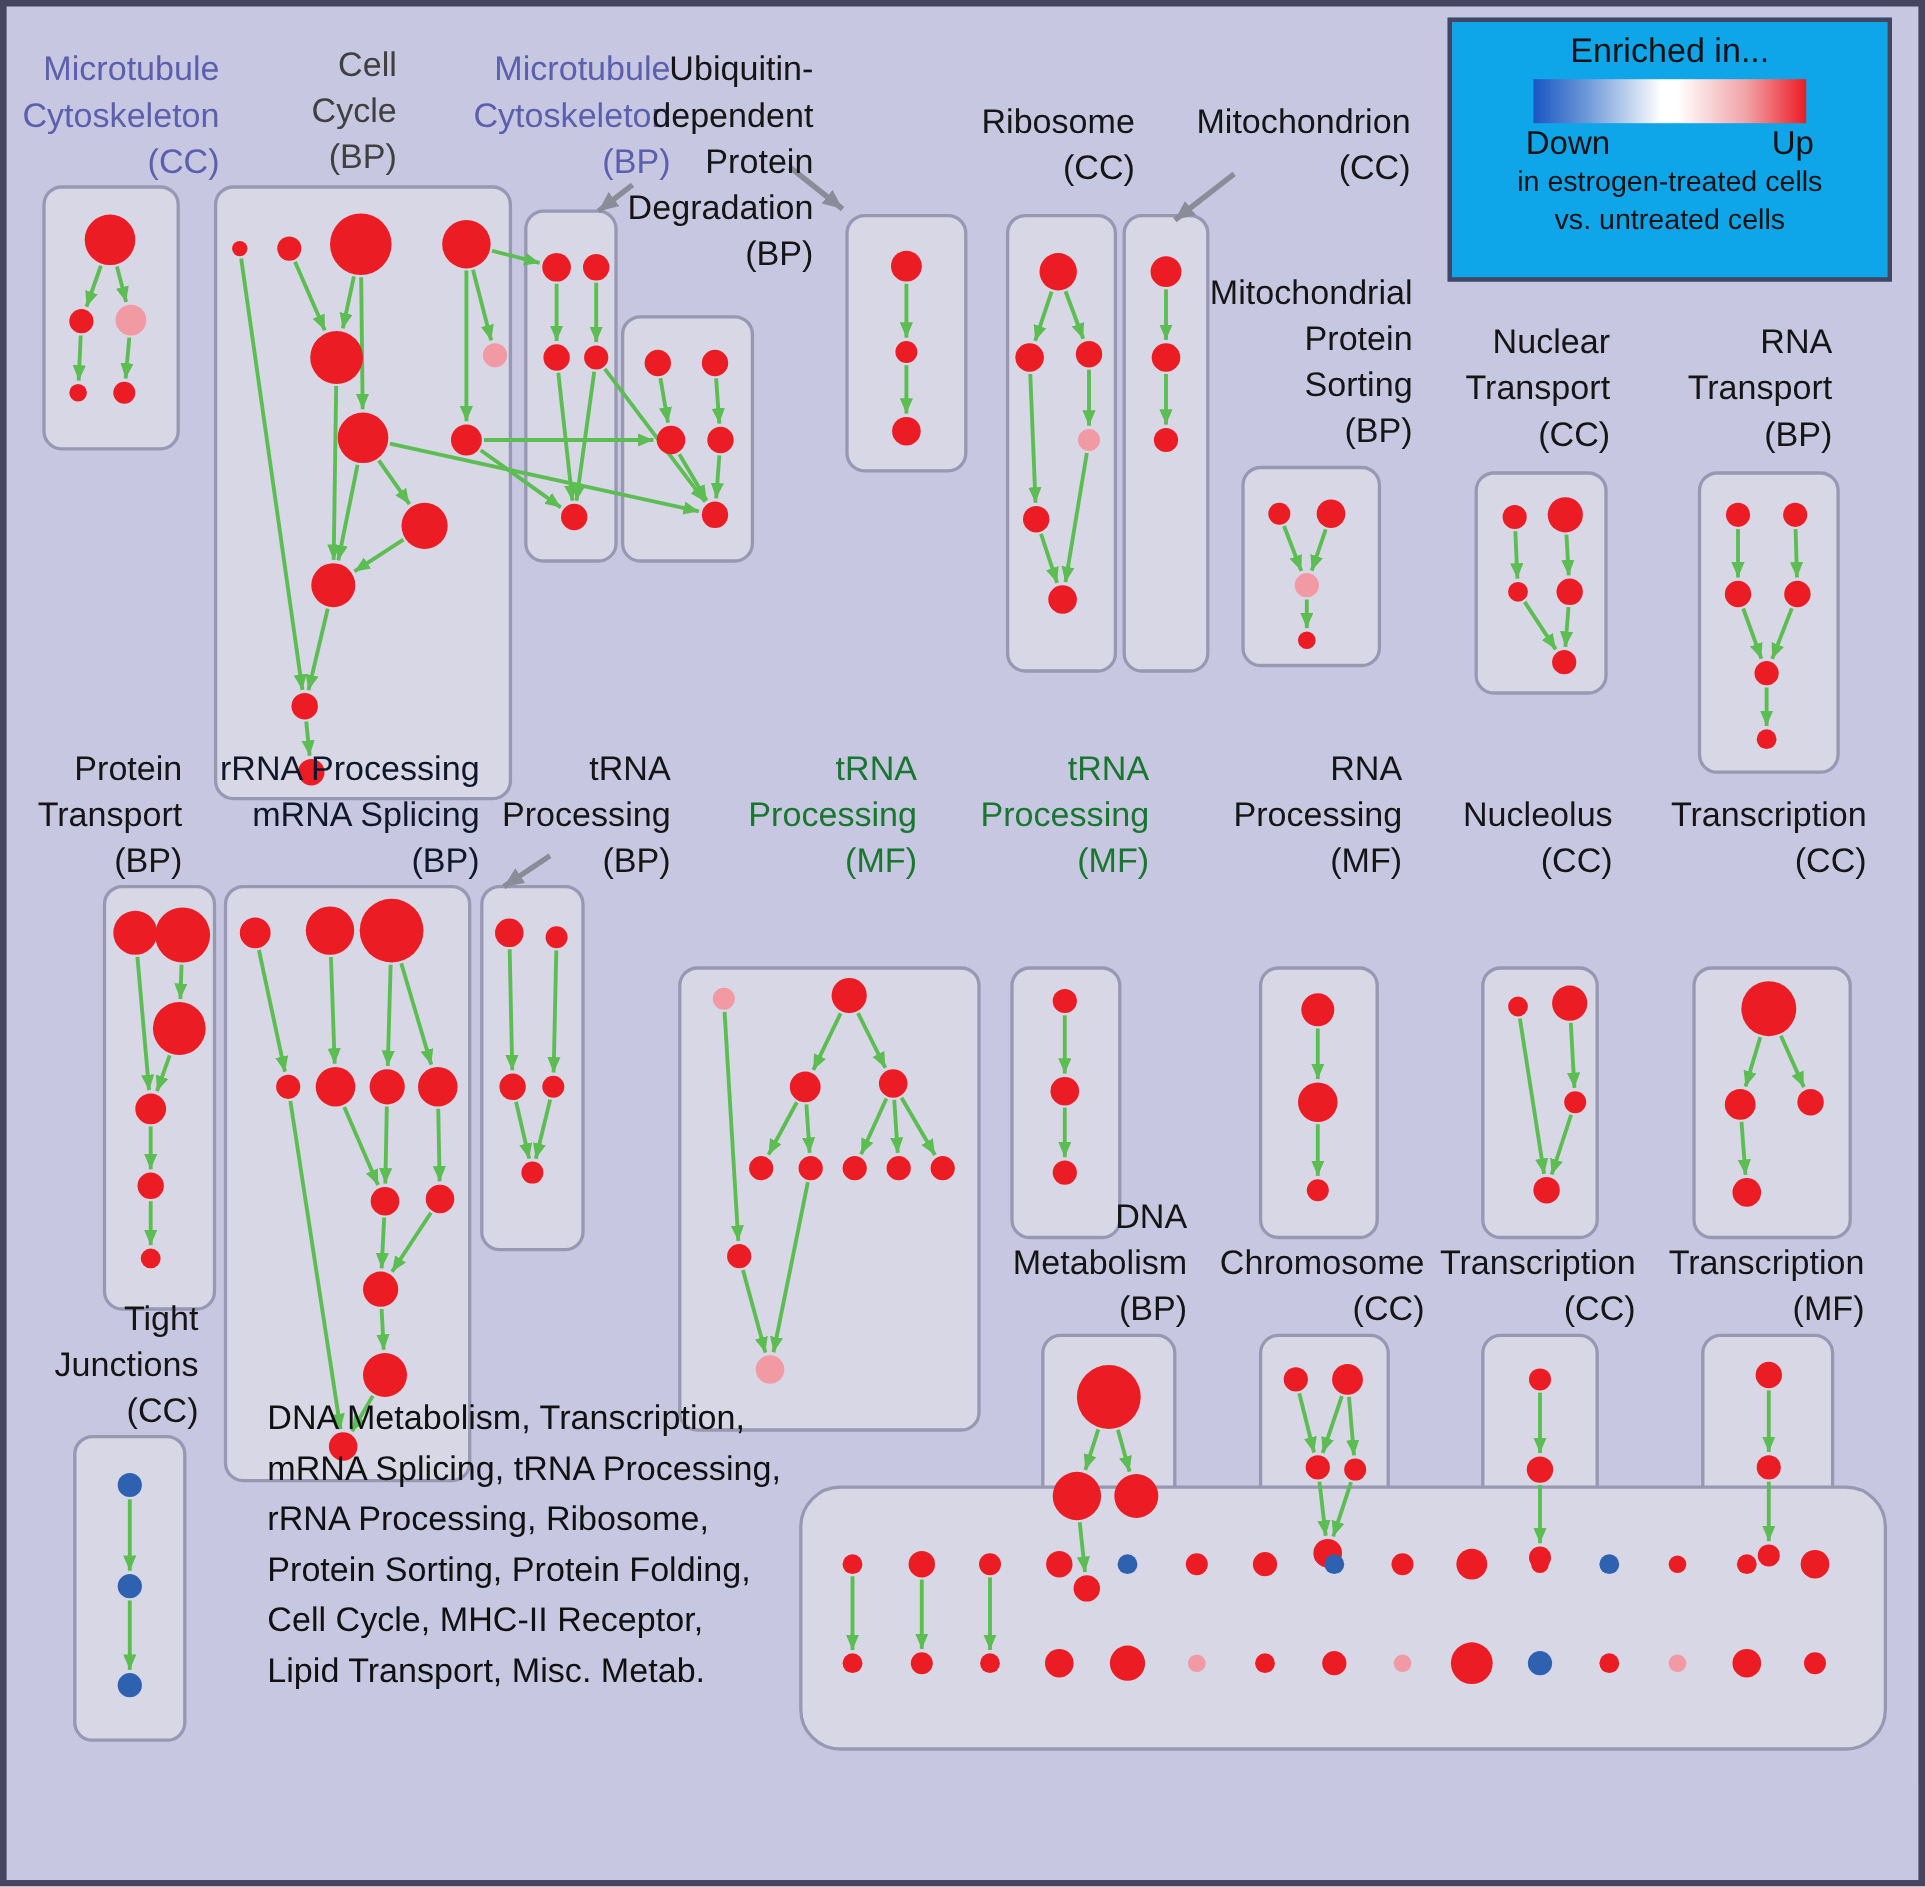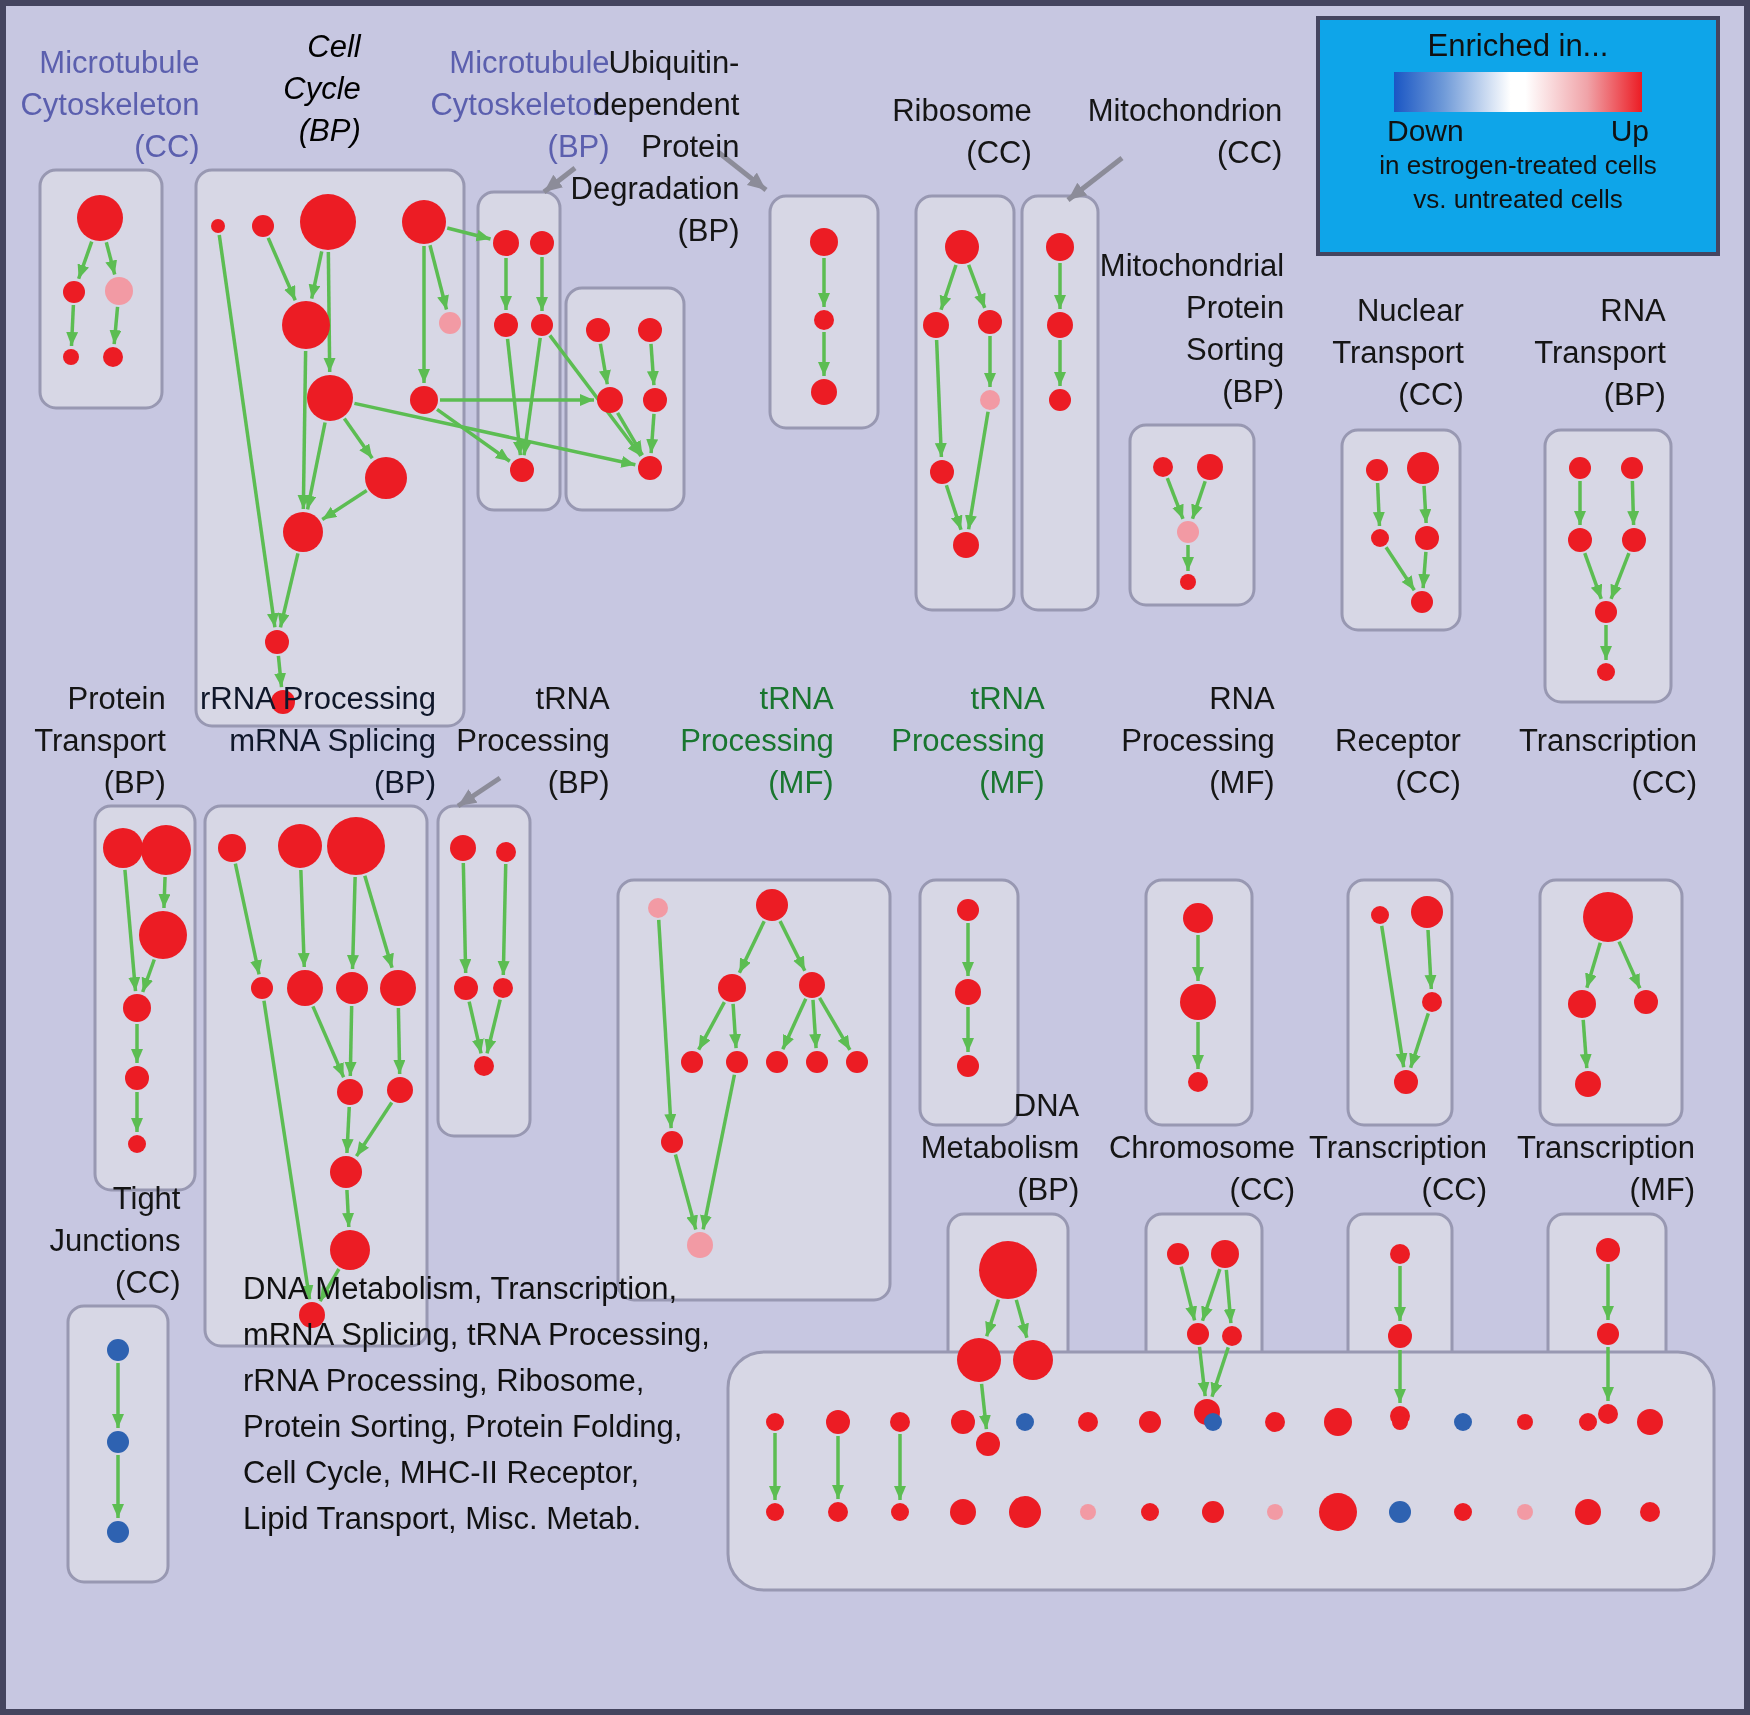--- a/index.html
+++ b/index.html
@@ -332,21 +332,21 @@
       <line x1="1122" y1="158" x2="1068" y2="200" stroke="#8c8c99" stroke-width="5" marker-end="url(#mGray)"></line>
       <line x1="500" y1="778" x2="458" y2="806" stroke="#8c8c99" stroke-width="5" marker-end="url(#mGray)"></line>
     </svg>
 
   <div id="labels">
       <div class="glabel" style="left: 110px; top: 42px; color: rgb(91, 95, 174);">
         <div>Microtubule</div>
         <div>Cytoskeleton</div>
         <div>(CC)</div>
       </div>
-      <div class="glabel" style="left: 322px; top: 26px; color: #000000; font-style: italic;">
+      <div class="glabel" style="left: 322px; top: 38px; color: #404040;">
         <div>Cell</div>
         <div>Cycle</div>
         <div>(BP)</div>
       </div>
       <div class="glabel" style="left: 520px; top: 42px; color: rgb(91, 95, 174);">
         <div>Microtubule</div>
         <div>Cytoskeleton</div>
         <div>(BP)</div>
       </div>
       <div class="glabel" style="left: 655px; top: 42px; color: rgb(21, 21, 21);">
@@ -404,21 +404,21 @@
         <div>tRNA</div>
         <div>Processing</div>
         <div>(MF)</div>
       </div>
       <div class="glabel" style="left: 1198px; top: 678px; color: rgb(21, 21, 21);">
         <div>RNA</div>
         <div>Processing</div>
         <div>(MF)</div>
       </div>
       <div class="glabel" style="left: 1398px; top: 720px; color: rgb(21, 21, 21);">
-        <div>Receptor</div>
+        <div>Nucleolus</div>
         <div>(CC)</div>
       </div>
       <div class="glabel" style="left: 1608px; top: 720px; color: rgb(21, 21, 21);">
         <div>Transcription</div>
         <div>(CC)</div>
       </div>
       <div class="glabel" style="left: 1000px; top: 1085px; color: rgb(21, 21, 21);">
         <div>DNA</div>
         <div>Metabolism</div>
         <div>(BP)</div>

